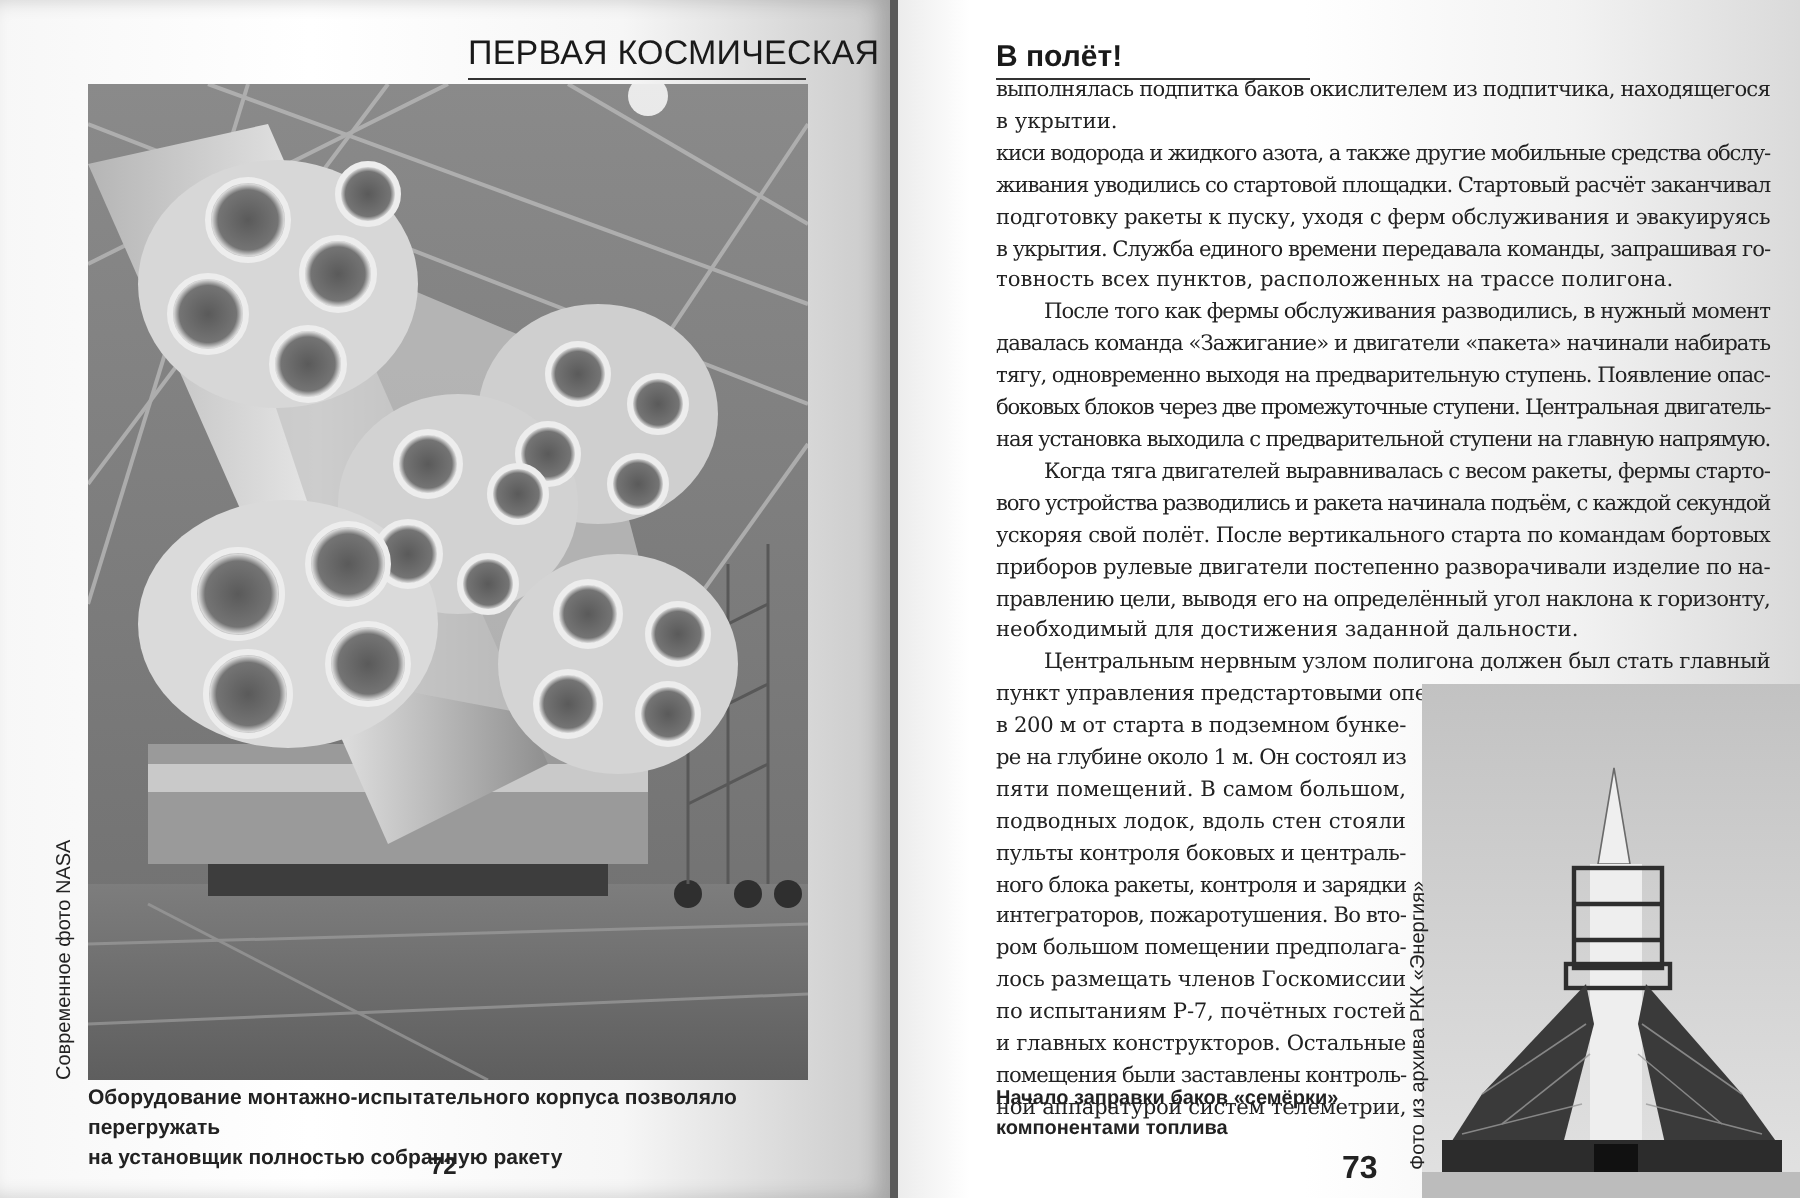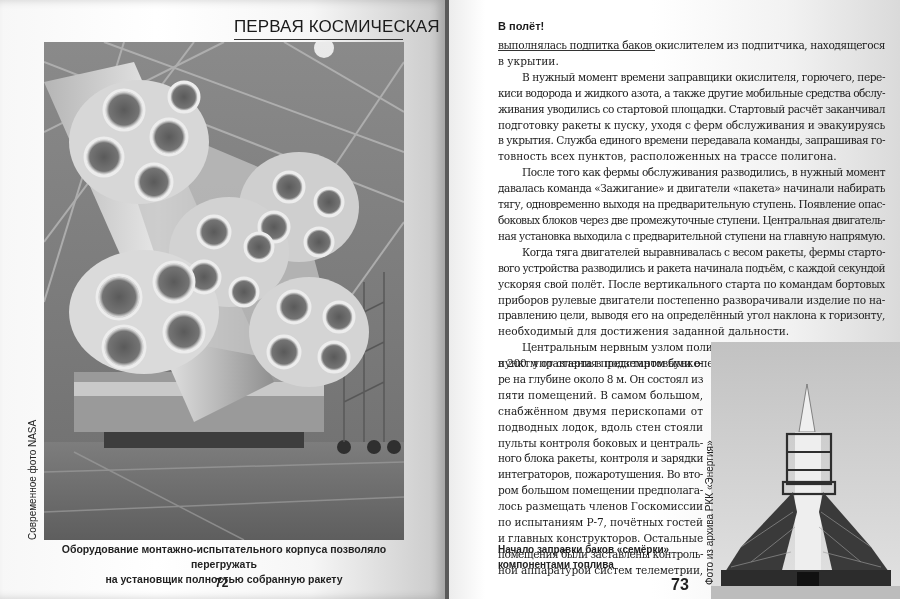--- a/index.html
+++ b/index.html
@@ -19,39 +19,39 @@
 
     
     .runhead-left {
       position: absolute; left: 234px; top: 17px; width: 169px;
       font-family: "Liberation Sans", sans-serif; font-size: 17px; color: #1a1a1a;
       letter-spacing: 0.1px; white-space: nowrap;
       border-bottom: 1px solid #333; padding-bottom: 2px;
     }
     .runhead-right {
       position: absolute; left: 498px; top: 20px; width: 157px;
-      font-family: "Liberation Sans", sans-serif; font-size: 11px; font-weight: bold; color: #1a1a1a;
-      border-bottom: 1px solid #333; padding-bottom: 18px;
+      font-family: "Liberation Sans", sans-serif; font-size: 15px; font-weight: bold; color: #1a1a1a;
+      border-bottom: 1px solid #333; padding-bottom: 2px;
     }
 
     
     .photo-left {
       position: absolute; left: 44px; top: 42px; width: 360px; height: 498px;
       overflow: hidden; background: #7a7a7a;
     }
     .photo-left svg { display: block; width: 360px; height: 498px; }
     .credit-left {
       position: absolute; left: 27px; top: 540px;
       transform: rotate(-90deg); transform-origin: 0 0;
       font-family: "Liberation Sans", sans-serif; font-size: 10px; color: #222; white-space: nowrap;
     }
     .caption-left {
       position: absolute; left: 44px; top: 542px; width: 360px;
       font-family: "Liberation Sans", sans-serif; font-size: 10.5px; font-weight: bold; color: #222;
-      text-align: center; line-height: 15px;
+      text-align: left; line-height: 15px;
     }
     .pagenum-left {
       position: absolute; left: 215px; top: 576px;
       font-family: "Liberation Sans", sans-serif; font-size: 12px; font-weight: bold; color: #222;
     }
 
     
     .body-text {
       font-family: "DejaVu Serif", "Liberation Serif", serif; font-size: 10.6px; color: #222;
       line-height: 15.9px; text-align: justify;
@@ -196,21 +196,20 @@
 
   <div class="gutter"></div>
 
   <div class="page page-right"></div>
 
   <div class="runhead-right">В полёт!</div>
 
   <div class="body-text body-full" id="body-full">
       <span class="line" style="display: block; width: 387px; letter-spacing: -0.405px;">выполнялась подпитка баков окислителем из подпитчика, находящегося</span>
       <span class="line last" style="display: block; width: 387px;">в укрытии.</span>
-      <span class="line" style="text-indent: 24px; display: block; width: 387px; letter-spacing: -0.445px;">В нужный момент времени заправщики окислителя, горючего, пере-</span>
       <span class="line" style="display: block; width: 387px; letter-spacing: -0.572px;">киси водорода и жидкого азота, а также другие мобильные средства обслу-</span>
       <span class="line" style="display: block; width: 387px; letter-spacing: -0.543px;">живания уводились со стартовой площадки. Стартовый расчёт заканчивал</span>
       <span class="line" style="display: block; width: 387px; letter-spacing: -0.213px;">подготовку ракеты к пуску, уходя с ферм обслуживания и эвакуируясь</span>
       <span class="line" style="display: block; width: 387px; letter-spacing: -0.506px;">в укрытия. Служба единого времени передавала команды, запрашивая го-</span>
       <span class="line last" style="display: block; width: 387px;">товность всех пунктов, расположенных на трассе полигона.</span>
       <span class="line" style="text-indent: 24px; display: block; width: 387px; letter-spacing: -0.468px;">После того как фермы обслуживания разводились, в нужный момент</span>
       <span class="line" style="display: block; width: 387px; letter-spacing: -0.46px;">давалась команда «Зажигание» и двигатели «пакета» начинали набирать</span>
       <span class="line" style="display: block; width: 387px; letter-spacing: -0.527px;">тягу, одновременно выходя на предварительную ступень. Появление опас-</span>
       <span class="line" style="display: block; width: 387px; letter-spacing: -0.661px;">боковых блоков через две промежуточные ступени. Центральная двигатель-</span>
       <span class="line last" style="display: block; width: 387px; letter-spacing: -0.591px;">ная установка выходила с предварительной ступени на главную напрямую.</span>
@@ -218,23 +217,22 @@
       <span class="line" style="display: block; width: 387px; letter-spacing: -0.627px;">вого устройства разводились и ракета начинала подъём, с каждой секундой</span>
       <span class="line" style="display: block; width: 387px; letter-spacing: -0.327px;">ускоряя свой полёт. После вертикального старта по командам бортовых</span>
       <span class="line" style="display: block; width: 387px; letter-spacing: -0.292px;">приборов рулевые двигатели постепенно разворачивали изделие по на-</span>
       <span class="line" style="display: block; width: 387px; letter-spacing: -0.41px;">правлению цели, выводя его на определённый угол наклона к горизонту,</span>
       <span class="line last" style="display: block; width: 387px;">необходимый для достижения заданной дальности.</span>
       <span class="line" style="text-indent: 24px; display: block; width: 387px; letter-spacing: -0.257px;">Центральным нервным узлом полигона должен был стать главный</span>
       <span class="line" style="display: block; width: 387px; letter-spacing: -0.195px;">пункт управления предстартовыми операциями и пуском, устроенный</span>
     </div>
   <div class="body-text body-narrow" id="body-narrow">
       <span class="line" style="display: block; width: 205px; letter-spacing: -0.176px;">в 200 м от старта в подземном бунке-</span>
-      <span class="line" style="display: block; width: 205px; letter-spacing: -0.447px;">ре на глубине около 8 м. Он состоял из</span>
+      <span class="line" style="display: block; width: 205px; letter-spacing: -0.447px;">ре на глубине около 1 м. Он состоял из</span>
       <span class="line" style="display: block; width: 205px;">пяти помещений. В самом большом,</span>
-      <span class="line" style="display: block; width: 205px;">снабжённом двумя перископами от</span>
       <span class="line" style="display: block; width: 205px;">подводных лодок, вдоль стен стояли</span>
       <span class="line" style="display: block; width: 205px; letter-spacing: -0.269px;">пульты контроля боковых и централь-</span>
       <span class="line" style="display: block; width: 205px; letter-spacing: -0.503px;">ного блока ракеты, контроля и зарядки</span>
       <span class="line" style="display: block; width: 205px; letter-spacing: -0.437px;">интеграторов, пожаротушения. Во вто-</span>
       <span class="line" style="display: block; width: 205px; letter-spacing: -0.304px;">ром большом помещении предполага-</span>
       <span class="line" style="display: block; width: 205px; letter-spacing: -0.125px;">лось размещать членов Госкомиссии</span>
       <span class="line" style="display: block; width: 205px; letter-spacing: -0.104px;">по испытаниям Р-7, почётных гостей</span>
       <span class="line" style="display: block; width: 205px; letter-spacing: -0.161px;">и главных конструкторов. Остальные</span>
       <span class="line" style="display: block; width: 205px; letter-spacing: -0.525px;">помещения были заставлены контроль-</span>
       <span class="line" style="display: block; width: 205px; letter-spacing: -0.201px;">ной аппаратурой систем телеметрии,</span>

